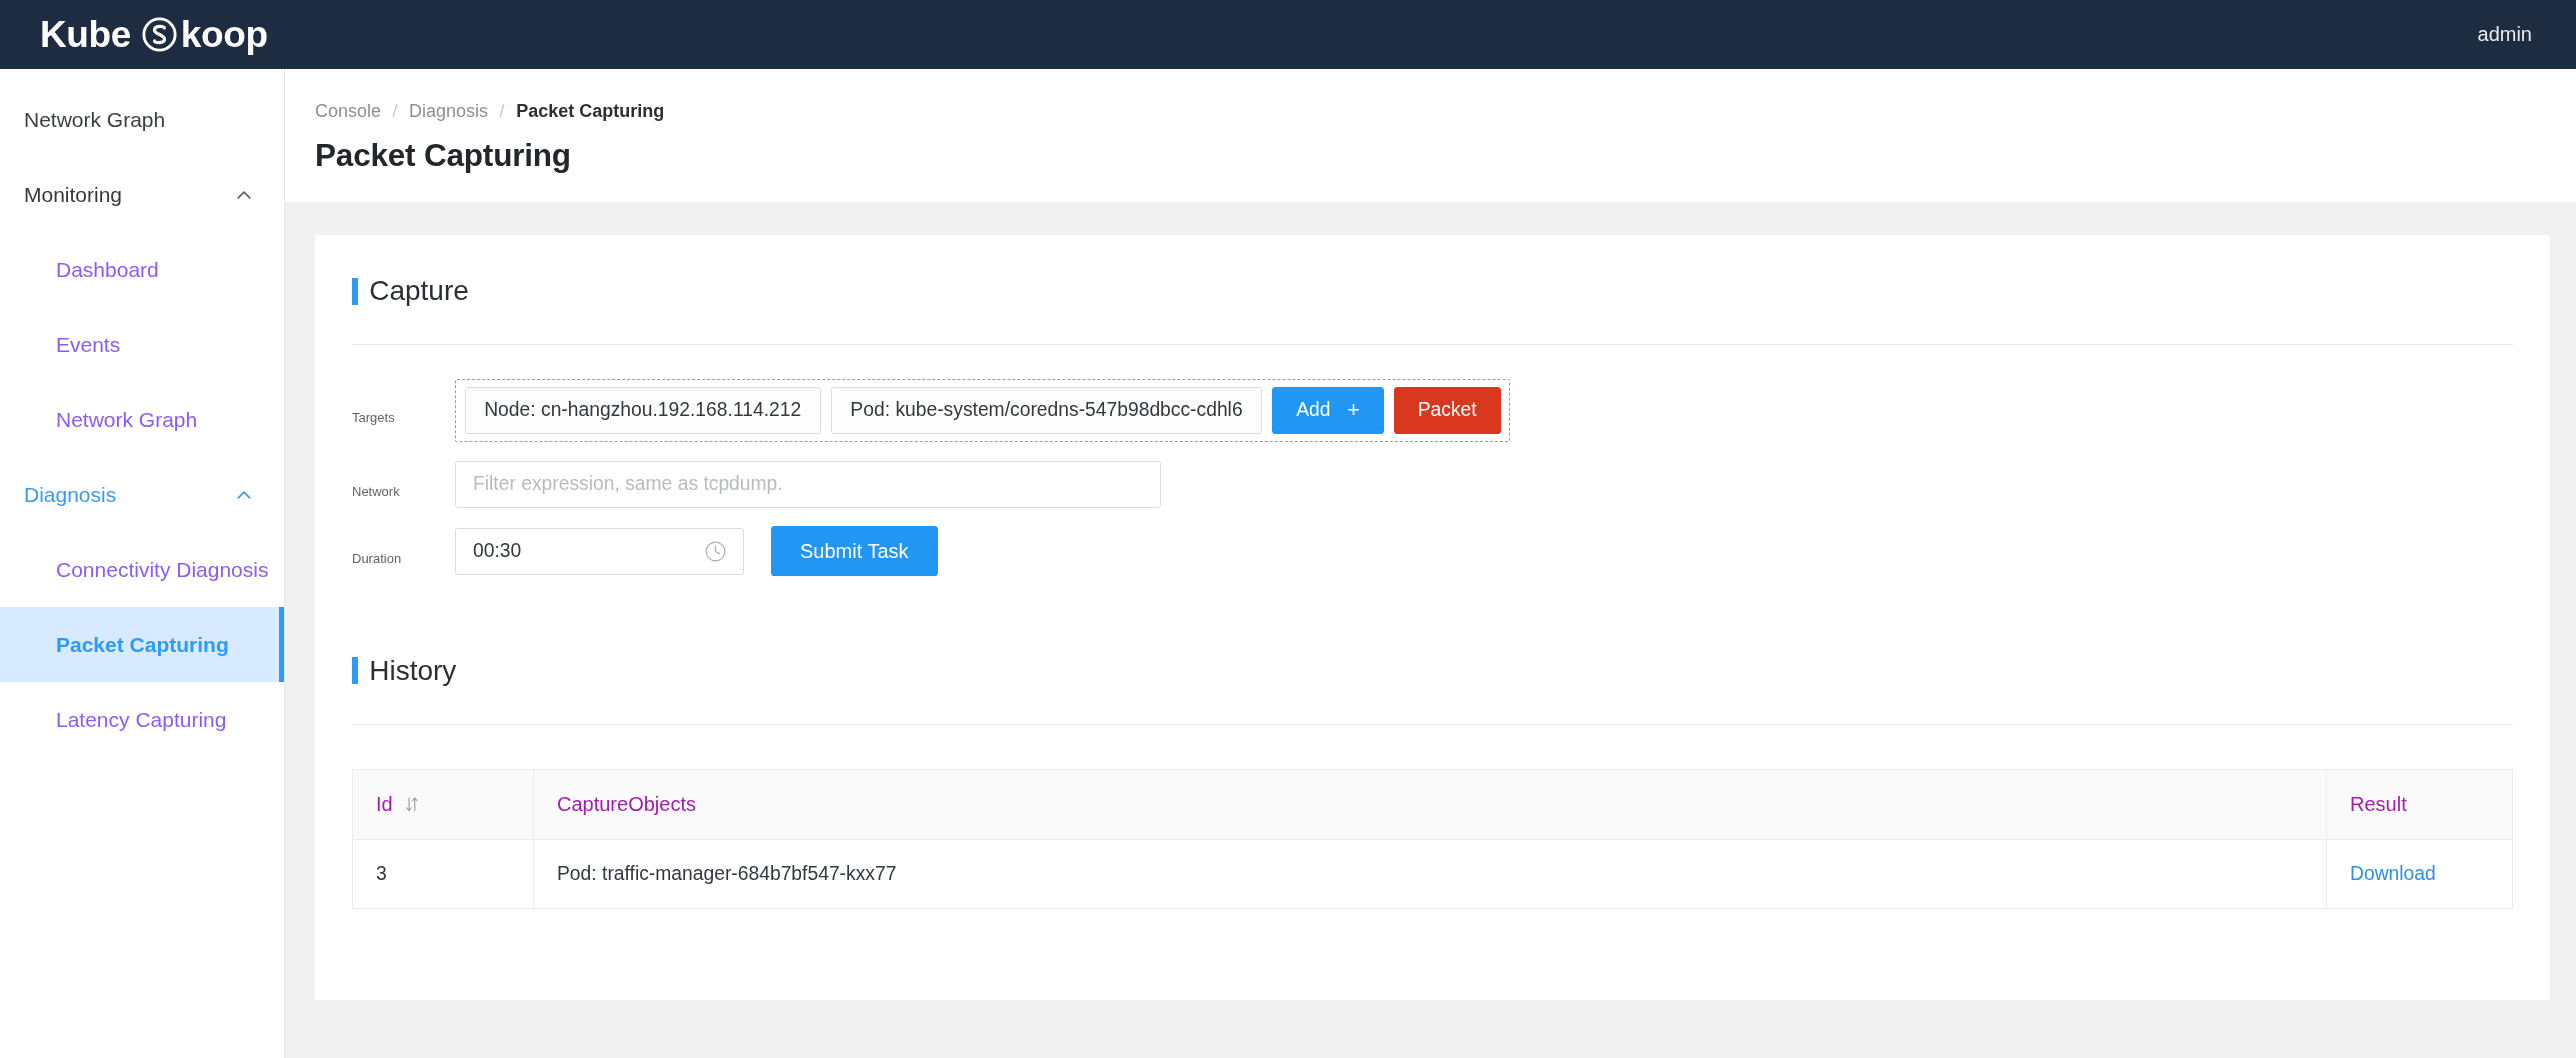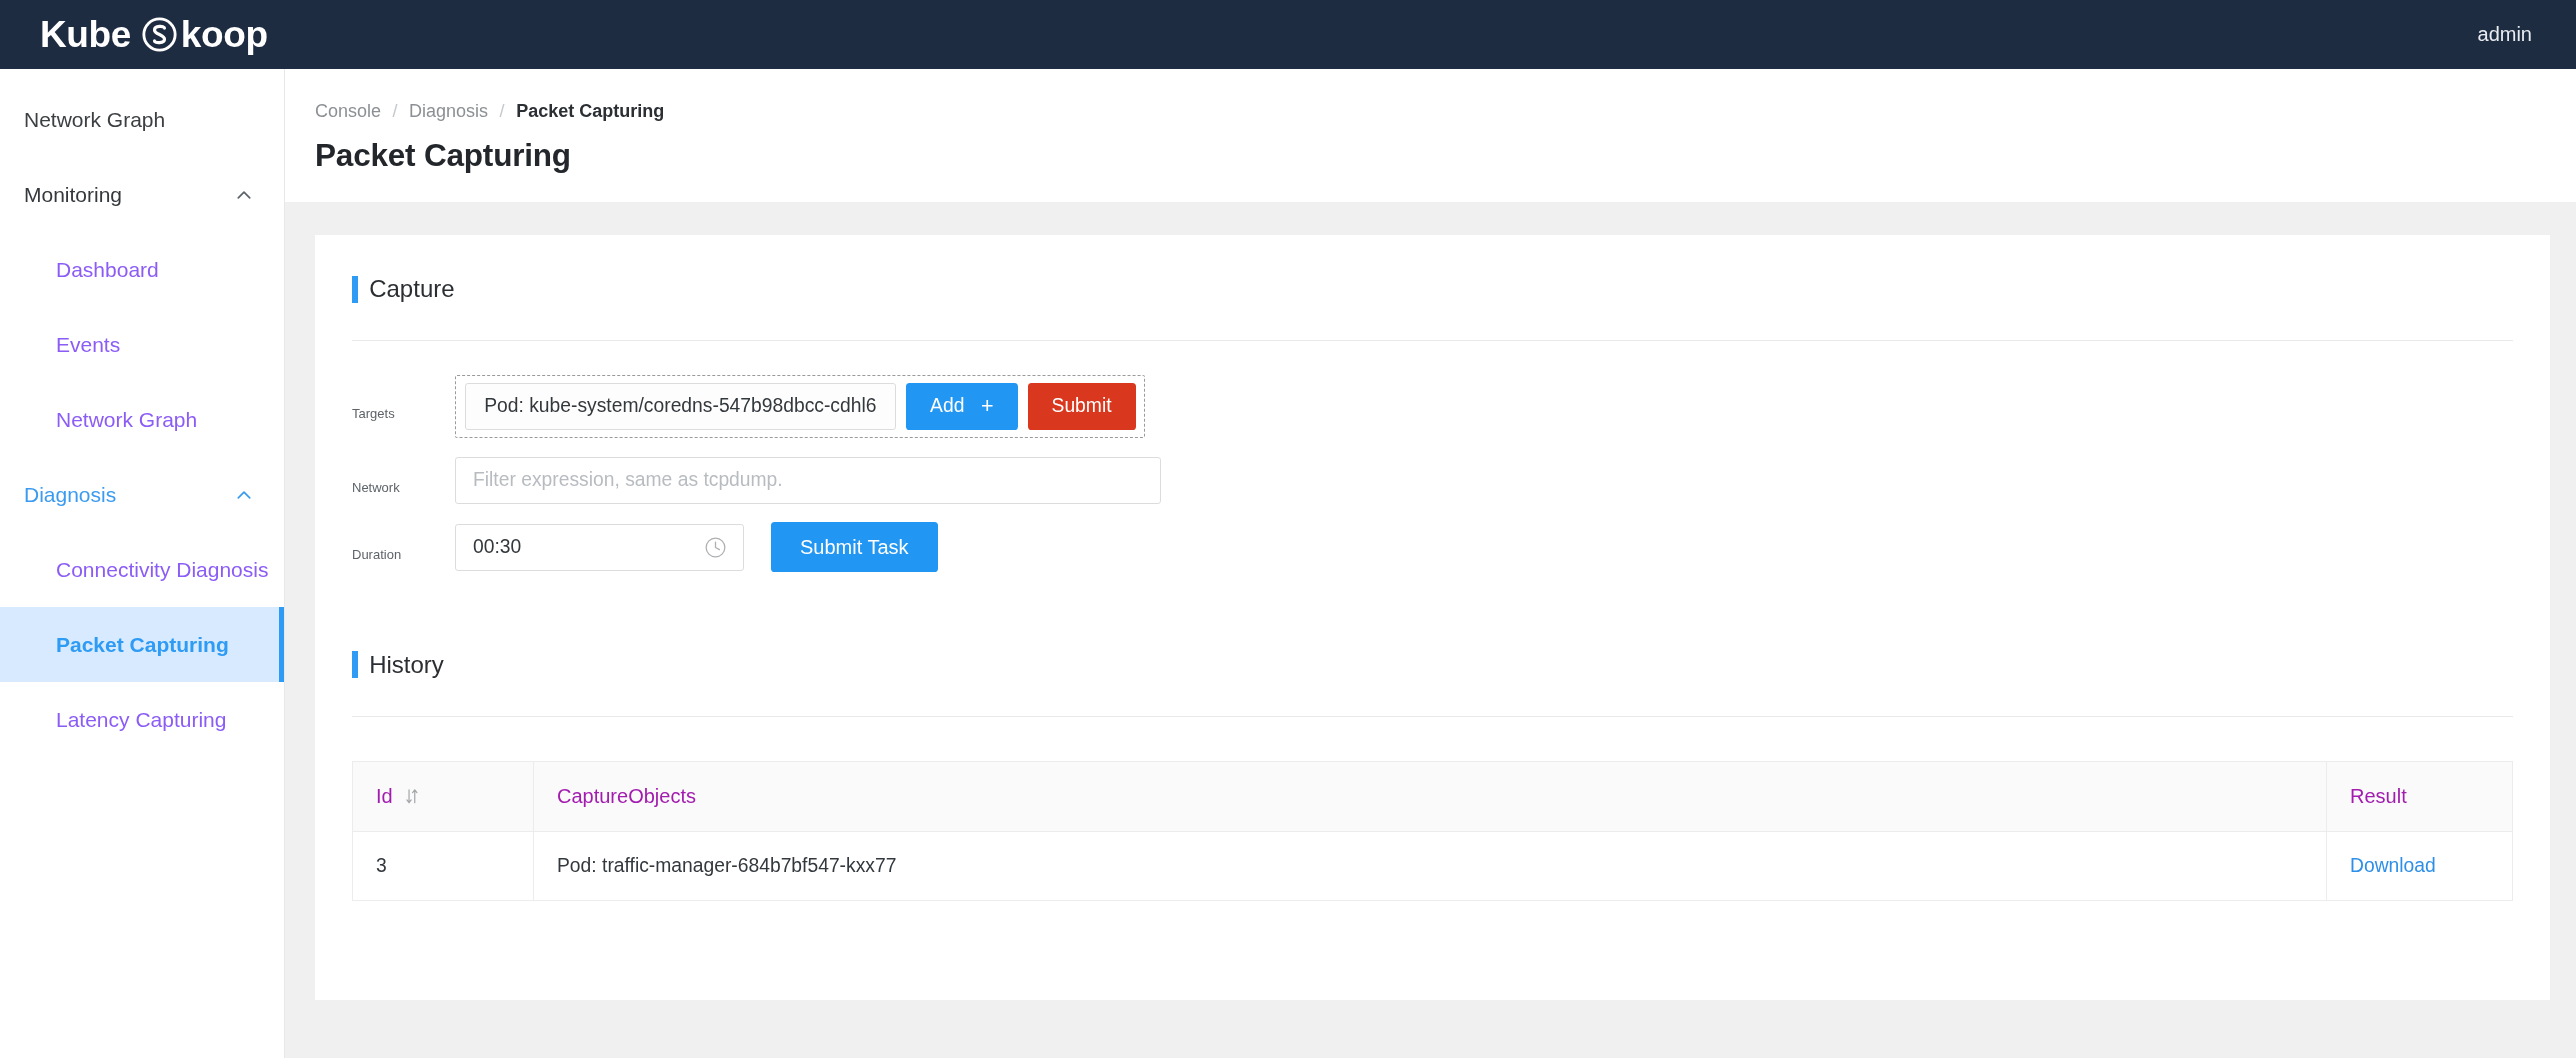--- a/index.html
+++ b/index.html
@@ -99,21 +99,21 @@
     padding: 0 37px;
   }
   .section-head {
     display: flex; align-items: center;
     padding-top: 40px;
   }
   .section-bar {
     width: 5.7px; height: 27px; background: #2e9bf5;
     margin-right: 11.5px; flex: none;
   }
-  .section-title { font-size: 24px; color: #2b2f33; }
+  .section-title { font-size: 28px; color: #2b2f33; }
   .section-rule {
     height: 0.7px; background: #e9e9e9;
     margin: 37px 0 0 0;
   }
 
   
   .form { padding: 34px 0 0 0; }
   .form-row {
     display: flex; align-items: center;
     margin-bottom: 18.6px;
@@ -305,26 +305,27 @@
         <span class="section-bar"></span>
         <span class="section-title">Capture</span>
       </div>
       <div class="section-rule"></div>
 
       <div class="form">
 
         <div class="form-row">
           <div class="form-label">Targets</div>
           <div class="targets-box">
+            <div class="tag-input">Node: cn-hangzhou.192.168.114.212</div>
             <div class="tag-input">Pod: kube-system/coredns-547b98dbcc-cdhl6</div>
             <div class="btn btn-blue">
               <span>Add</span>
               <span class="btn-plus">+</span>
             </div>
-            <div class="btn btn-red">Submit</div>
+            <div class="btn btn-red">Packet</div>
           </div>
         </div>
 
         <div class="form-row">
           <div class="form-label">Network</div>
           <div class="text-input">
             <span class="placeholder">Filter expression, same as tcpdump.</span>
           </div>
         </div>
 

